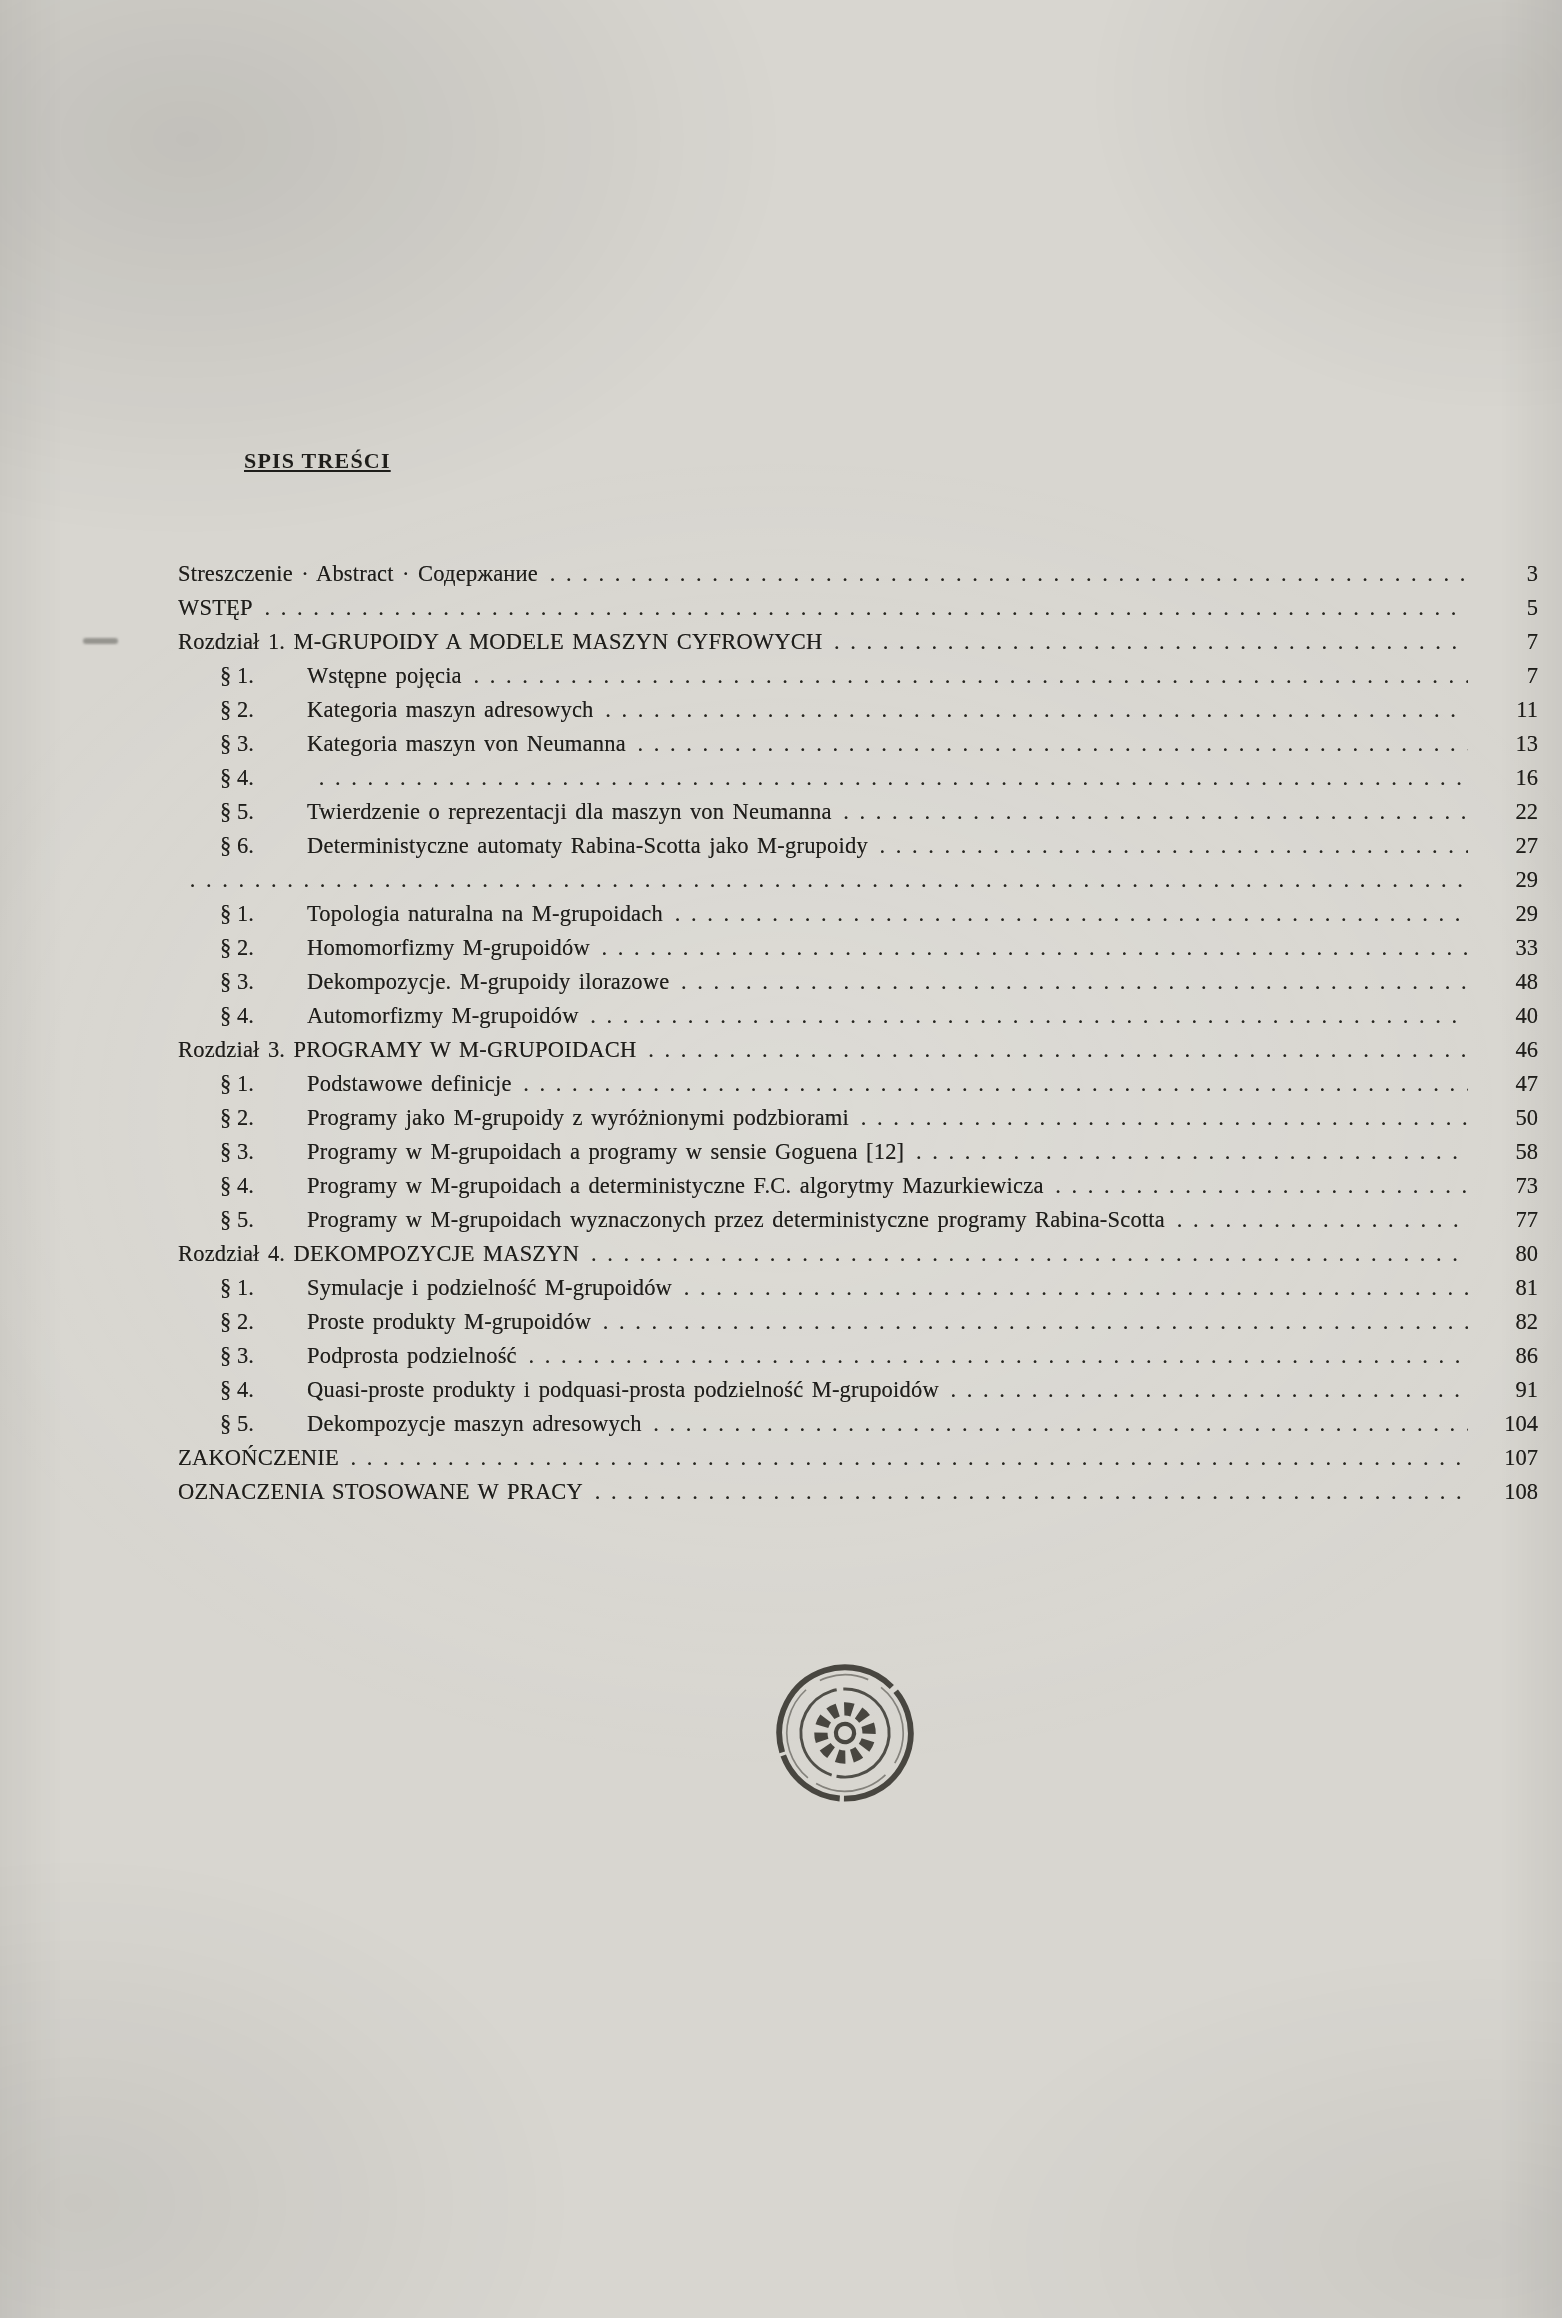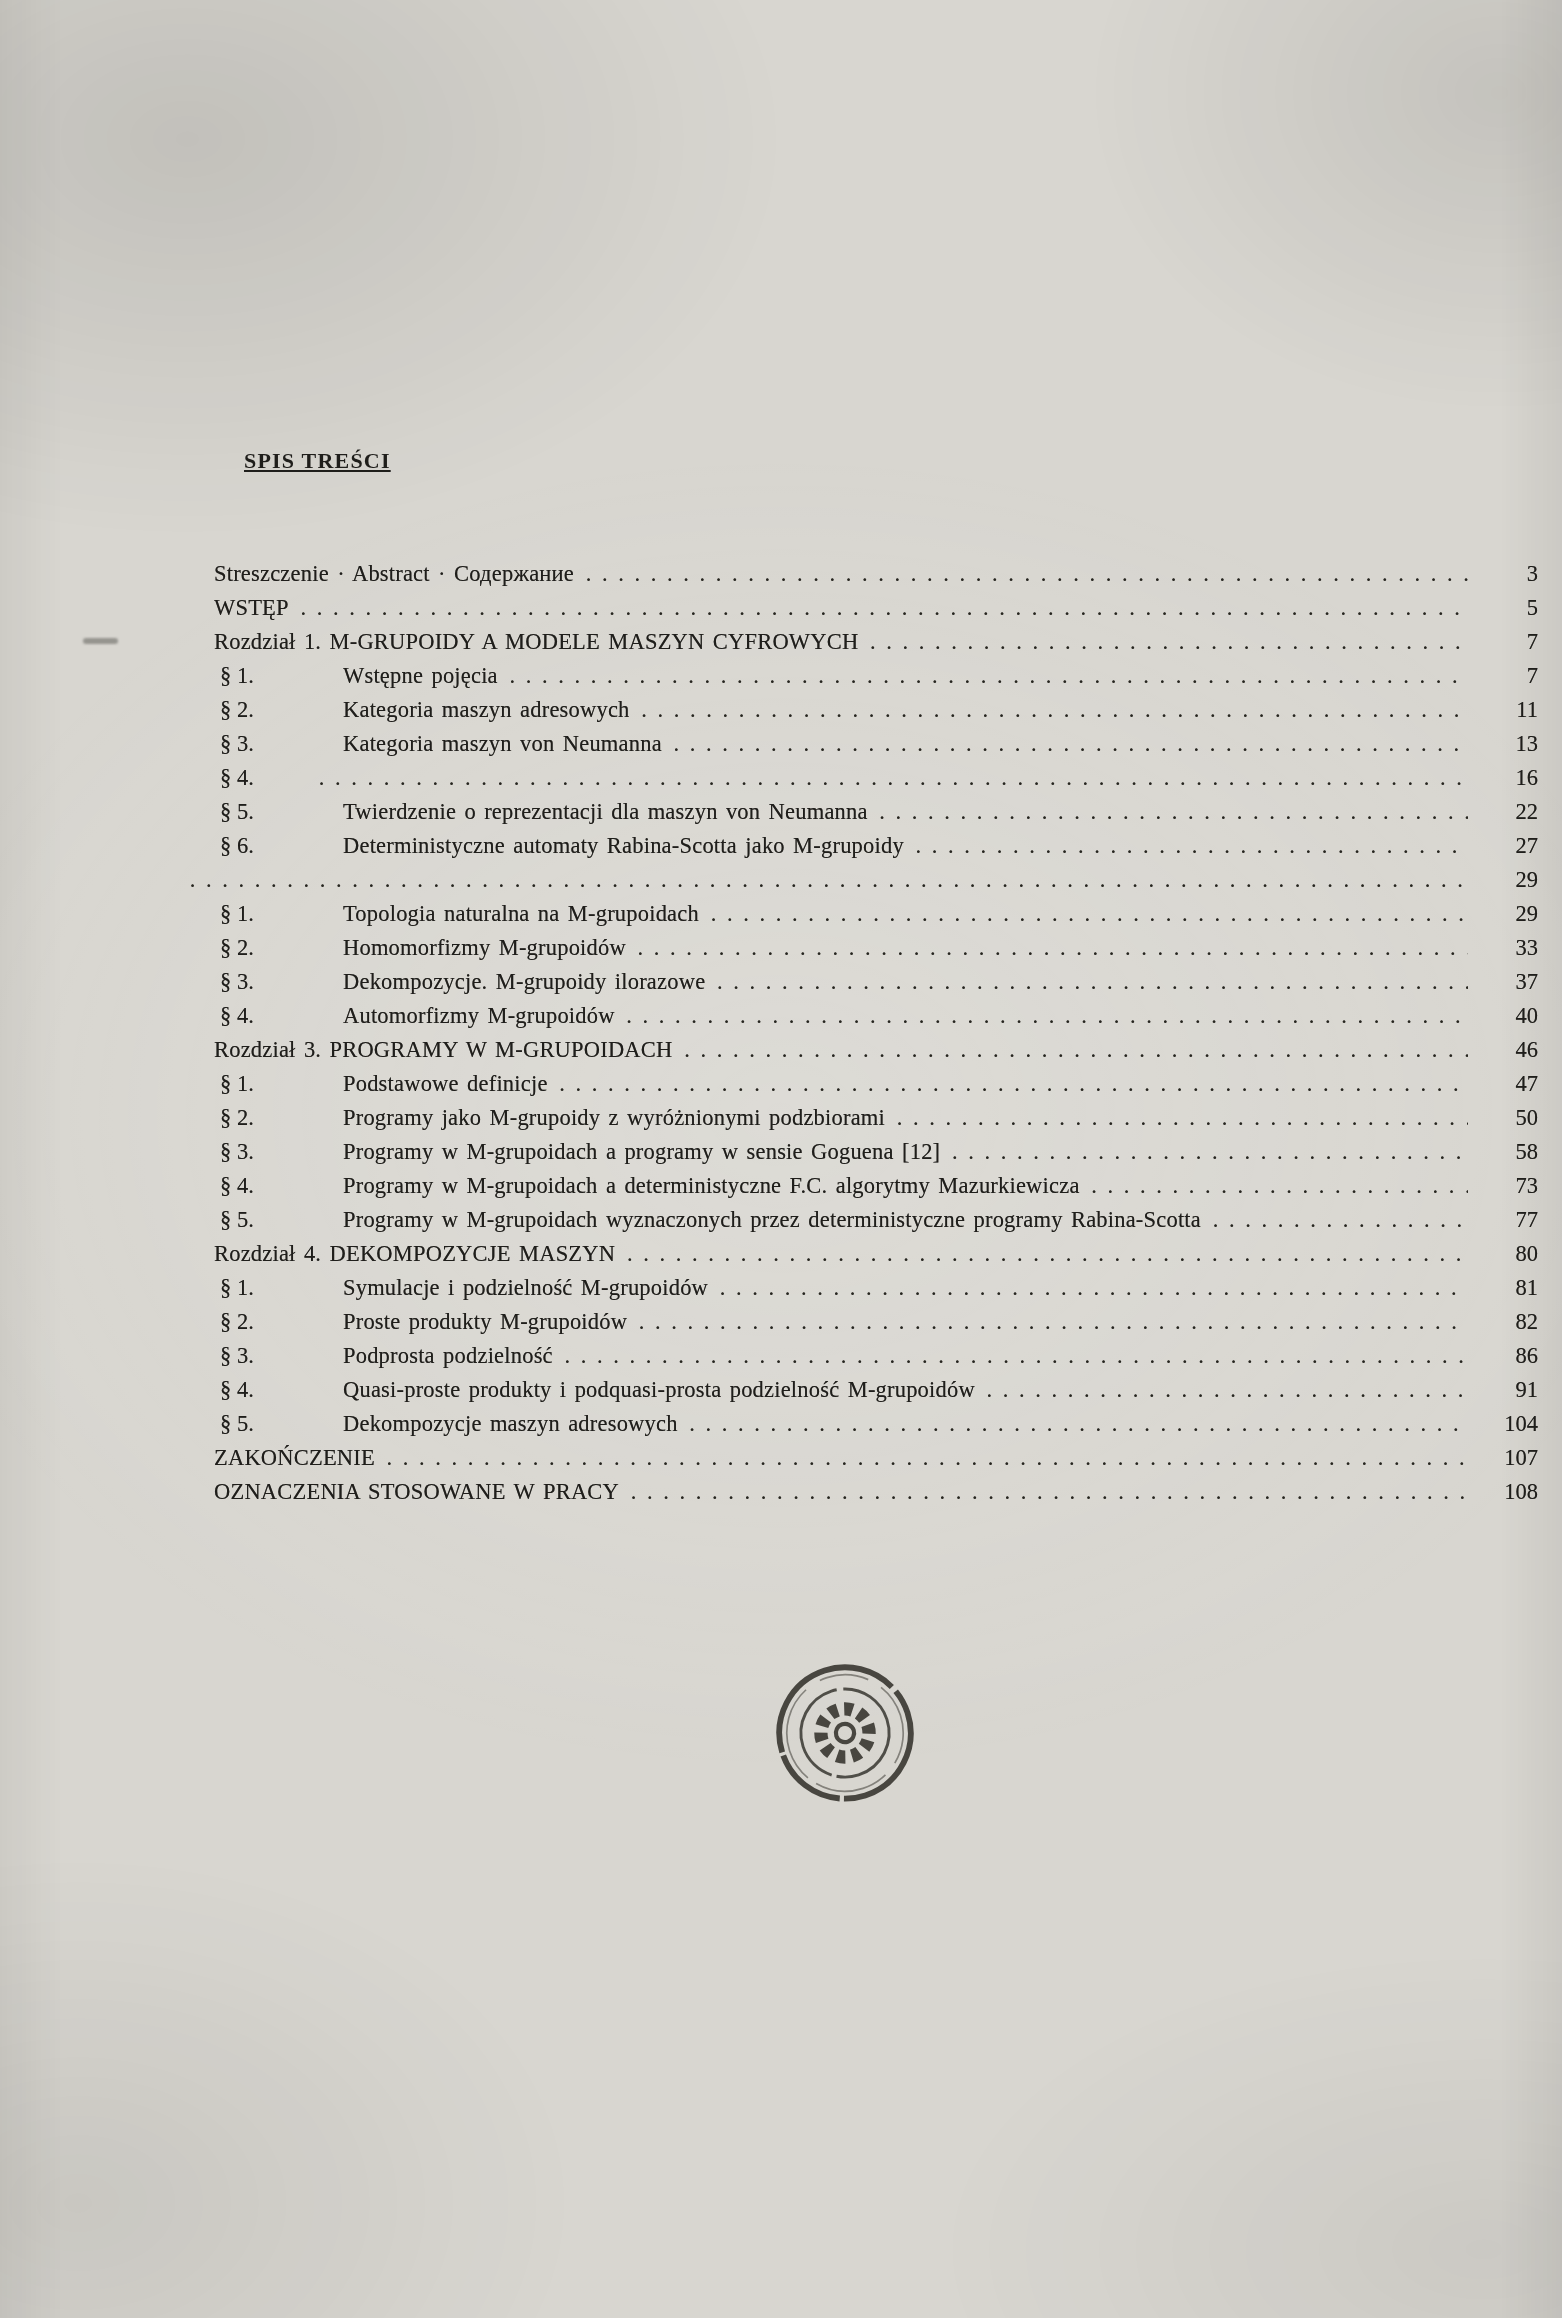--- a/index.html
+++ b/index.html
@@ -50,21 +50,20 @@
   .pfx {
     flex: none;
     width: 87px;
     white-space: nowrap;
   }
   .lbl {
     flex: none;
     white-space: nowrap;
     word-spacing: 2.5px;
     letter-spacing: 0.2px;
-    margin-left: 36px;
   }
   .dots {
     flex: 1 1 0;
     min-width: 0;
     overflow: hidden;
     white-space: nowrap;
     margin: 0 5px 0 11.7px;
     color: #26251f;
   }
   .dots::after {
@@ -180,21 +179,21 @@
     <span class="pfx">§ 2.</span>
     <span class="lbl">Homomorfizmy M-grupoidów</span>
     <span class="dots"></span>
     <span class="pg">33</span>
   </div>
 
   <div class="toc-row lvl1">
     <span class="pfx">§ 3.</span>
     <span class="lbl">Dekompozycje. M-grupoidy ilorazowe</span>
     <span class="dots"></span>
-    <span class="pg">37</span>
+    <span class="pg">48</span>
   </div>
 
   <div class="toc-row lvl1">
     <span class="pfx">§ 4.</span>
     <span class="lbl">Automorfizmy M-grupoidów</span>
     <span class="dots"></span>
     <span class="pg">40</span>
   </div>
 
   <div class="toc-row">

